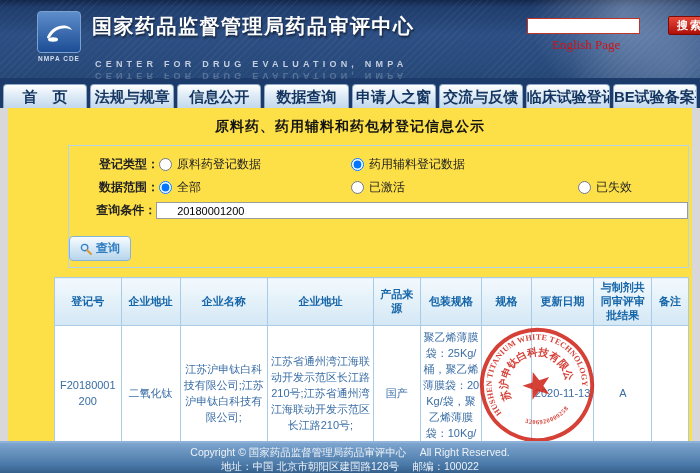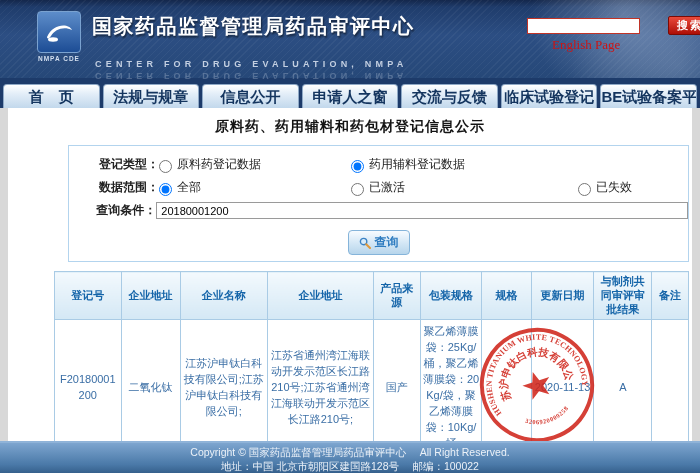--- a/index.html
+++ b/index.html
@@ -33,33 +33,33 @@
     font-family:"Liberation Serif",serif; cursor:pointer; }
 
   
   .navbar { flex:0 0 30px; background:#1d3b6a; display:flex; align-items:flex-end; padding:0 3px; gap:3px; }
   .tab { flex:1; height:24px; overflow:hidden; white-space:nowrap; cursor:pointer;
     background:linear-gradient(180deg,#ffffff,#e3eef8 38%,#c2d8ec);
     border:1px solid #8fa9c6; border-bottom:none; border-radius:4px 4px 0 0;
     font-size:15px; font-weight:bold; color:#14355f; text-align:center; line-height:23px; }
 
   
-  .main { flex:1; background:#ffffff; margin:0 8px; position:relative; padding-top:8px; overflow:hidden; }
+  .main { flex:1; background:#fde047; margin:0 8px; position:relative; padding-top:8px; overflow:hidden; }
   .page-title { text-align:center; font-size:14px; font-weight:bold; color:#141414; letter-spacing:1px; margin:2px 0 9px; }
 
   .qform { margin:0 3px 0 60px; border:1px solid #b3d4ee; padding:7px 0 6px; }
   .frow { display:flex; align-items:center; height:23px; font-size:12px; color:#222; }
   .flabel { width:90px; text-align:right; font-weight:bold; white-space:nowrap; }
-  .fopt { display:flex; align-items:flex-end; }
+  .fopt { display:flex; align-items:center; }
   .fopt input { margin:0 5px 0 0; }
   .fopt.o1 { width:192px; }
   .fopt.o2 { width:227px; }
   .fopt.o3 { flex:1; }
-  .fquery { width:548px; height:17px; border:1px solid #9a9a9a; font-size:11px; padding:1px 4px; }
-  .fbtn-row { text-align:center; margin-top:8px; }
+  .fquery { width:548px; height:17px; border:1px solid #9a9a9a; font-size:11px; padding:1px 20px; }
+  .fbtn-row { margin-top:14px; }
   .search-btn { display:inline-flex; align-items:center; gap:4px; padding:3px 10px; cursor:pointer;
     background:linear-gradient(180deg,#f7fbff,#d2e6f5 55%,#b7d5eb); border:1px solid #85b4da; border-radius:4px;
     font-size:12px; font-weight:bold; color:#2e7cc0; }
 
   .indent { margin-left:46px; margin-right:3px; }
   table.data { width:100%; border-collapse:collapse; table-layout:fixed; font-size:11px; margin-top:9px; }
   table.data th { background:linear-gradient(180deg,#f3f9fd,#d4e8f5); color:#1565a9; font-weight:bold;
     border:1px solid #a9cbe5; padding:3px 1px; height:30px; line-height:1.25; }
   table.data td { border:1px solid #a9cbe5; color:#3a6ea5; text-align:center; vertical-align:middle;
     padding:4px 2px; line-height:1.45; word-break:break-all; height:78px; background:#fff; }
@@ -93,20 +93,21 @@
     <div class="h-sub reflect">CENTER  FOR  DRUG  EVALUATION,  NMPA</div>
     <input class="h-search" type="text" style="">
     <div class="h-search-btn">搜索</div>
     <div class="h-english">English Page</div>
   </div>
 
   <div class="navbar">
     <div class="tab">首　页</div>
     <div class="tab">法规与规章</div>
     <div class="tab">信息公开</div>
+    <div class="tab">数据查询</div>
     <div class="tab">申请人之窗</div>
     <div class="tab">交流与反馈</div>
     <div class="tab">临床试验登记</div>
     <div class="tab">BE试验备案平台</div>
   </div>
 
   <div class="main">
     <div class="page-title">原料药、药用辅料和药包材登记信息公示</div>
 
     <div class="qform">

